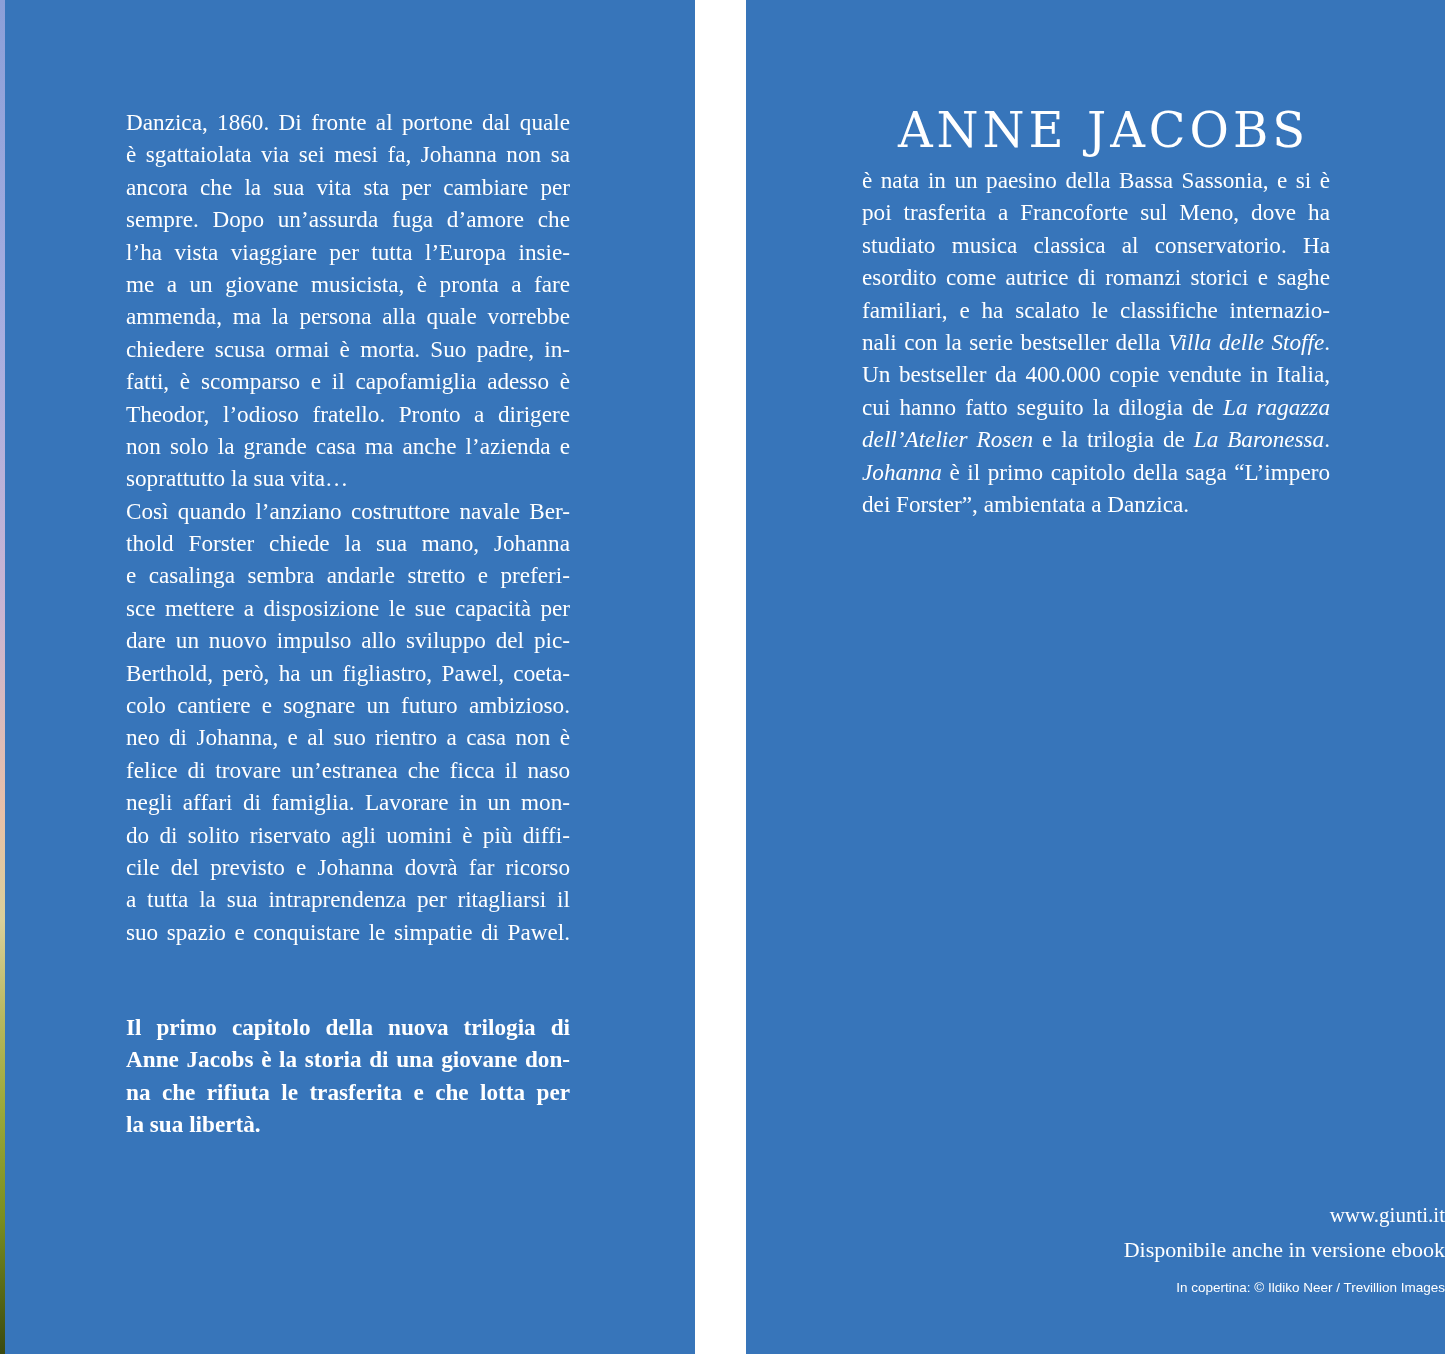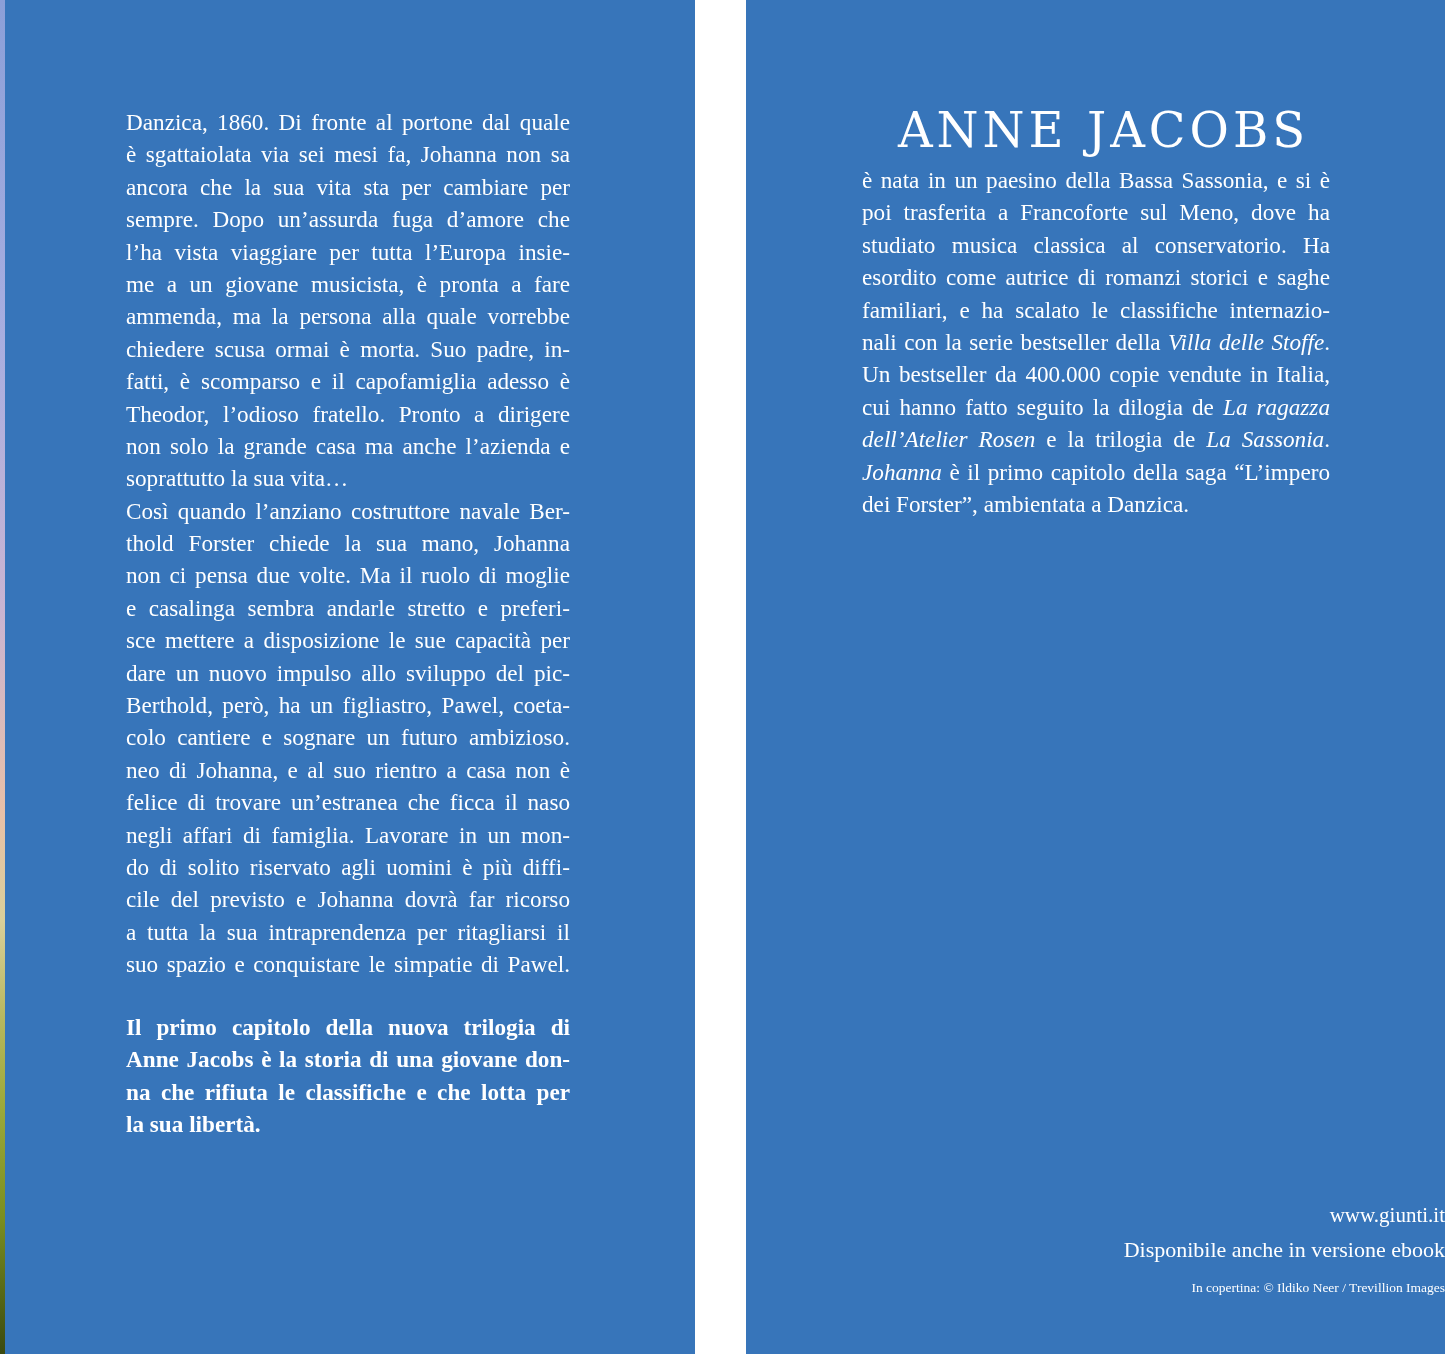--- a/index.html
+++ b/index.html
@@ -34,21 +34,21 @@
   .author-name {
     position: absolute; left: 0; width: 699px; top: 95px; text-align: center;
     color: #ffffff; font-family: "DejaVu Serif", serif; font-size: 48px;
     letter-spacing: 4px; font-weight: normal; line-height: 70px; padding-left: 8px;
   }
   .footer {
     position: absolute; left: 0; width: 699px; text-align: right; color: #ffffff;
   }
   .footer-url { top: 1203px; font-family: "Liberation Serif", serif; font-size: 21px; }
   .footer-ebook { top: 1237px; font-family: Liberation Serif, serif; font-size: 22px; }
-  .footer-credit { top: 1280px; font-family: Liberation Serif, serif; font-size: 13.5px; }
+  .footer-credit { top: 1280px; font-family: Liberation Sans, sans-serif; font-size: 13.5px; }
 </style>
 </head>
 <body>
 
 <div class="strip"></div>
 
 <div class="panel panel-left">
   <div class="text-block left-text">
     <span class="line">Danzica, 1860. Di fronte al portone dal quale</span>
     <span class="line">è sgattaiolata via sei mesi fa, Johanna non sa</span>
@@ -57,56 +57,55 @@
     <span class="line">l’ha vista viaggiare per tutta l’Europa insie-</span>
     <span class="line">me a un giovane musicista, è pronta a fare</span>
     <span class="line">ammenda, ma la persona alla quale vorrebbe</span>
     <span class="line">chiedere scusa ormai è morta. Suo padre, in-</span>
     <span class="line">fatti, è scomparso e il capofamiglia adesso è</span>
     <span class="line">Theodor, l’odioso fratello. Pronto a dirigere</span>
     <span class="line">non solo la grande casa ma anche l’azienda e</span>
     <span class="line last">soprattutto la sua vita…</span>
     <span class="line">Così quando l’anziano costruttore navale Ber-</span>
     <span class="line">thold Forster chiede la sua mano, Johanna</span>
-    <span class="line">non ci pensa due volte. Ma il ruolo di moglie</span>
     <span class="line">e casalinga sembra andarle stretto e preferi-</span>
     <span class="line">sce mettere a disposizione le sue capacità per</span>
     <span class="line">dare un nuovo impulso allo sviluppo del pic-</span>
     <span class="line">Berthold, però, ha un figliastro, Pawel, coeta-</span>
     <span class="line">colo cantiere e sognare un futuro ambizioso.</span>
     <span class="line">neo di Johanna, e al suo rientro a casa non è</span>
     <span class="line">felice di trovare un’estranea che ficca il naso</span>
     <span class="line">negli affari di famiglia. Lavorare in un mon-</span>
     <span class="line">do di solito riservato agli uomini è più diffi-</span>
     <span class="line">cile del previsto e Johanna dovrà far ricorso</span>
     <span class="line">a tutta la sua intraprendenza per ritagliarsi il</span>
     <span class="line">suo spazio e conquistare le simpatie di Pawel.</span>
   </div>
 
   <div class="text-block bold-text">
     <span class="line">Il primo capitolo della nuova trilogia di</span>
     <span class="line">Anne Jacobs è la storia di una giovane don-</span>
-    <span class="line">na che rifiuta le classifiche e che lotta per</span>
+    <span class="line">na che rifiuta le trasferita e che lotta per</span>
     <span class="line last">la sua libertà.</span>
   </div>
 </div>
 
 <div class="panel panel-right">
   <div class="author-name">ANNE JACOBS</div>
 
   <div class="text-block right-text">
     <span class="line">è nata in un paesino della Bassa Sassonia, e si è</span>
     <span class="line">poi trasferita a Francoforte sul Meno, dove ha</span>
     <span class="line">studiato musica classica al conservatorio. Ha</span>
     <span class="line">esordito come autrice di romanzi storici e saghe</span>
     <span class="line">familiari, e ha scalato le classifiche internazio-</span>
     <span class="line"><span>nali con la serie bestseller della </span><em>Villa delle Stoffe</em><span>.</span></span>
     <span class="line">Un bestseller da 400.000 copie vendute in Italia,</span>
     <span class="line"><span>cui hanno fatto seguito la dilogia de </span><em>La ragazza</em></span>
-    <span class="line"><em>dell’Atelier Rosen</em><span> e la trilogia de </span><em>La Sassonia</em><span>.</span></span>
+    <span class="line"><em>dell’Atelier Rosen</em><span> e la trilogia de </span><em>La Baronessa</em><span>.</span></span>
     <span class="line"><em>Johanna</em><span> è il primo capitolo della saga “L’impero</span></span>
     <span class="line last">dei Forster”, ambientata a Danzica.</span>
   </div>
 
   <div class="footer footer-url">www.giunti.it</div>
   <div class="footer footer-ebook">Disponibile anche in versione ebook</div>
   <div class="footer footer-credit">In copertina: © Ildiko Neer / Trevillion Images</div>
 </div>
 
 </body></html>

